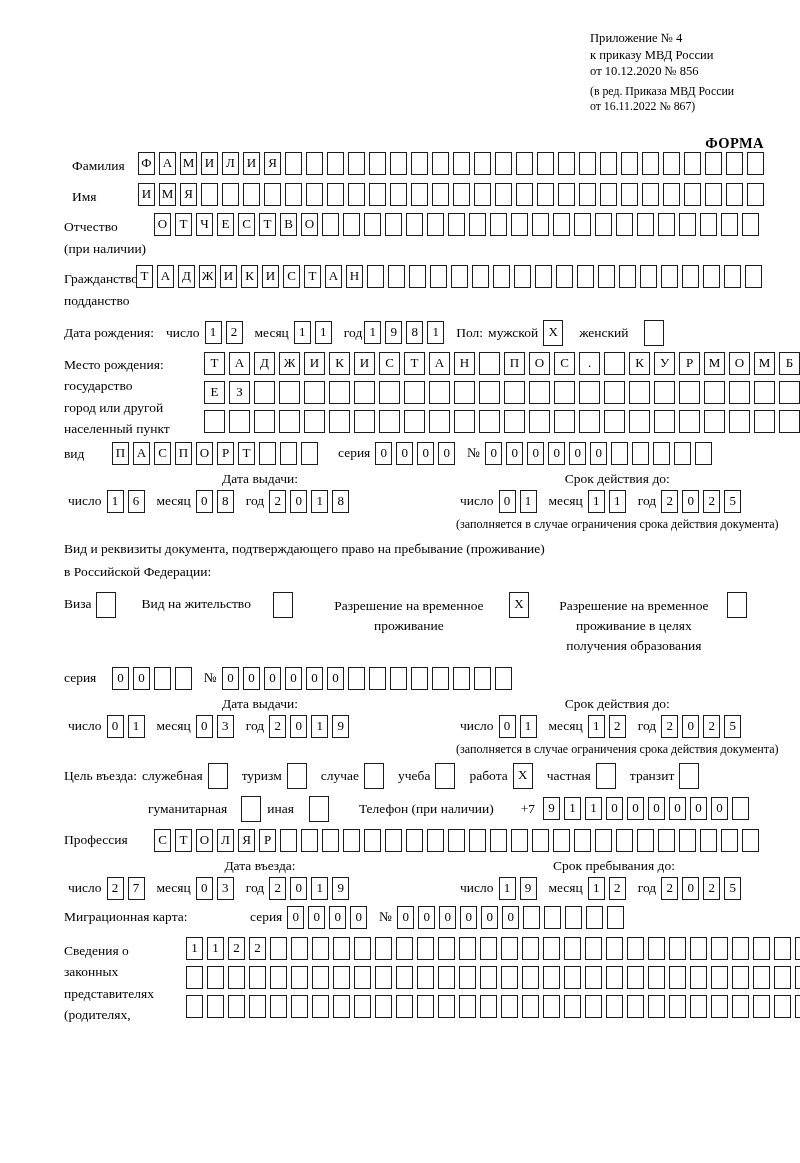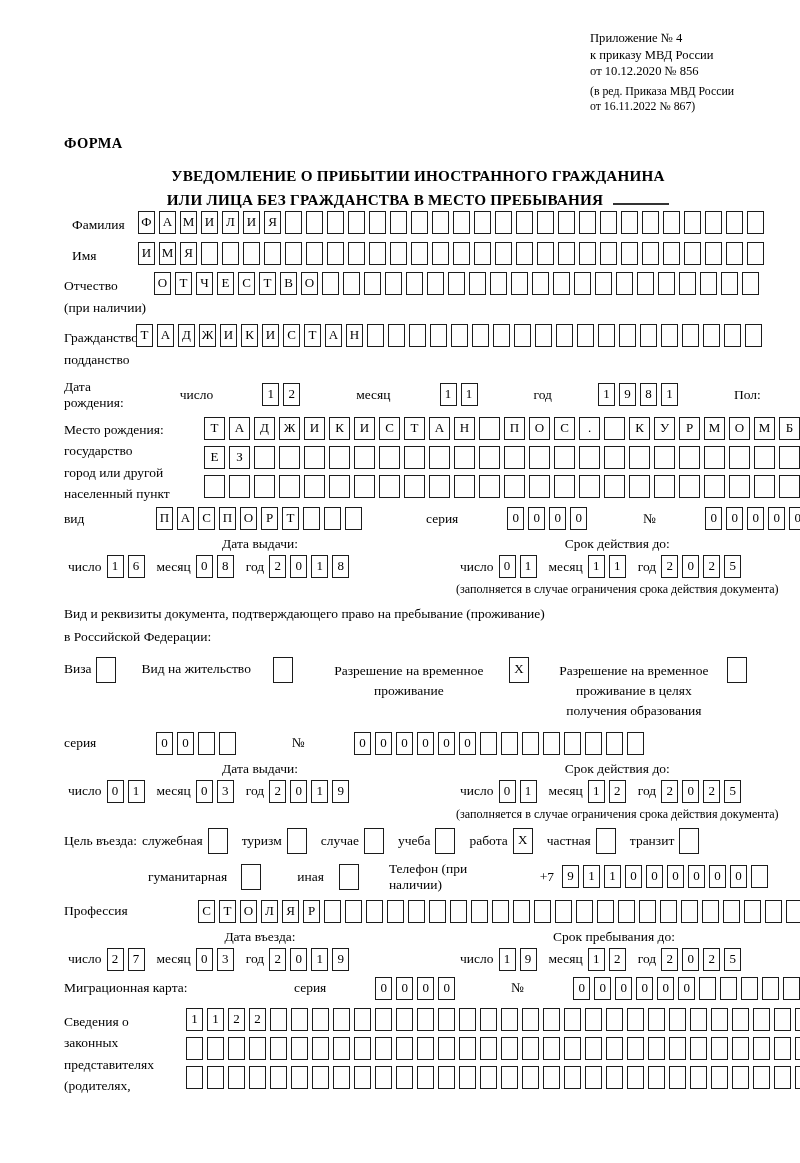--- a/index.html
+++ b/index.html
@@ -2,31 +2,31 @@
 <html><head>
 <meta charset="utf-8">
 <style>
   html,body{margin:0;padding:0;background:#fff;}
   body{width:800px;height:1163px;overflow:hidden;color:#000;
        font-family:"Liberation Serif","DejaVu Serif",serif;font-size:13.5px;}
   .page{box-sizing:border-box;width:800px;height:1163px;padding:30px 28px 6px 64px;}
   .appendix{width:176px;margin-left:auto;margin-right:6px;line-height:1.32;font-size:12.6px;}
   .appendix .amend{font-size:11.8px;}
   .appendix .amend.first{margin-top:4px;}
-  .form-label{margin:20px 8px 0 0;font-weight:bold;font-size:14.5px;letter-spacing:.4px;}
+  .form-label{text-align:right;margin:20px 8px 0 0;font-weight:bold;font-size:14.5px;letter-spacing:.4px;}
   .title{text-align:center;font-weight:bold;font-size:15.2px;line-height:1.55;margin-top:12px;letter-spacing:.2px;}
   .blank-line{display:inline-block;width:56px;border-bottom:2px solid #333;margin-left:10px;vertical-align:baseline;}
   .section-heading{font-weight:bold;font-size:14.3px;margin:24px 0 16px;letter-spacing:.2px;}
   .cell{display:inline-block;box-sizing:border-box;width:17px;height:23px;border:1.6px solid #1c1c1c;
         margin-right:4px;text-align:center;line-height:19px;font-size:13px;background:#fff;vertical-align:middle;}
   .cell.wide{width:21px;}
   .cell.checkbox{width:20px;height:26px;line-height:22px;}
   .cells{white-space:nowrap;display:inline-block;}
   .frow{display:flex;align-items:flex-start;margin-bottom:6px;}
-  .frow.center{align-items:center;gap:44px;}
+  .frow.center{align-items:center;}
   .flabel{flex:0 0 auto;padding-top:3px;line-height:1.6;}
   .w66{width:66px;margin-left:8px;}.w72{width:72px;}.w90{width:90px;}.w140{width:140px;}
   .rowgap{margin-bottom:6px;display:block;}
   .dlbl{margin:0 5px 0 8px;}
   .doc-heading{text-align:center;font-weight:bold;margin:4px 0 6px;font-size:13.8px;}
   .dates-row{display:flex;margin:2px 0 6px;}
   .dcol-left{flex:0 0 392px;}
   .dcol-right{flex:1;}
   .dheading{text-align:center;margin-bottom:3px;}
   .dgroup{display:flex;align-items:center;}
@@ -48,24 +48,20 @@
   <div class="appendix">
     <div>Приложение № 4</div>
     <div>к приказу МВД России</div>
     <div>от 10.12.2020 № 856</div>
     <div class="amend first">(в ред. Приказа МВД России</div>
     <div class="amend">от 16.11.2022 № 867)</div>
   </div>
 
   <div class="form-label">ФОРМА</div>
 
-  <div class="title">
-    <div>УВЕДОМЛЕНИЕ О ПРИБЫТИИ ИНОСТРАННОГО ГРАЖДАНИНА</div>
-    <div><span>ИЛИ ЛИЦА БЕЗ ГРАЖДАНСТВА В МЕСТО ПРЕБЫВАНИЯ</span><span class="blank-line"></span></div>
-  </div>
 
 
   <div class="frow">
     <div class="flabel w66">Фамилия</div>
     <div class="cells"><span class="cell">Ф</span><span class="cell">А</span><span class="cell">М</span><span class="cell">И</span><span class="cell">Л</span><span class="cell">И</span><span class="cell">Я</span><span class="cell"></span><span class="cell"></span><span class="cell"></span><span class="cell"></span><span class="cell"></span><span class="cell"></span><span class="cell"></span><span class="cell"></span><span class="cell"></span><span class="cell"></span><span class="cell"></span><span class="cell"></span><span class="cell"></span><span class="cell"></span><span class="cell"></span><span class="cell"></span><span class="cell"></span><span class="cell"></span><span class="cell"></span><span class="cell"></span><span class="cell"></span><span class="cell"></span><span class="cell"></span></div>
   </div>
 
   <div class="frow">
     <div class="flabel w66">Имя</div>
     <div class="cells"><span class="cell">И</span><span class="cell">М</span><span class="cell">Я</span><span class="cell"></span><span class="cell"></span><span class="cell"></span><span class="cell"></span><span class="cell"></span><span class="cell"></span><span class="cell"></span><span class="cell"></span><span class="cell"></span><span class="cell"></span><span class="cell"></span><span class="cell"></span><span class="cell"></span><span class="cell"></span><span class="cell"></span><span class="cell"></span><span class="cell"></span><span class="cell"></span><span class="cell"></span><span class="cell"></span><span class="cell"></span><span class="cell"></span><span class="cell"></span><span class="cell"></span><span class="cell"></span><span class="cell"></span><span class="cell"></span></div>
@@ -223,21 +219,21 @@
     <span class="cells"><span class="cell checkbox">X</span></span>
     <span class="plbl">частная</span>
     <span class="cells"><span class="cell checkbox"></span></span>
     <span class="plbl">транзит</span>
     <span class="cells"><span class="cell checkbox"></span></span>
   </div>
 
   <div class="purpose-row" style="margin-left:84px;">
     <span>гуманитарная</span>
     <span class="cells" style="margin-left:14px;"><span class="cell checkbox"></span></span>
-    <span class="plbl" style="margin-left:32px;">иная</span>
+    <span class="plbl" style="margin-left:2px;">иная</span>
     <span class="cells" style="margin-left:10px;"><span class="cell checkbox"></span></span>
     <span class="plbl" style="margin-left:26px;">Телефон (при наличии)</span>
     <span style="margin:0 8px 0 22px;">+7</span>
     <span class="cells"><span class="cell">9</span><span class="cell">1</span><span class="cell">1</span><span class="cell">0</span><span class="cell">0</span><span class="cell">0</span><span class="cell">0</span><span class="cell">0</span><span class="cell">0</span><span class="cell"></span></span>
   </div>
 
   <div class="frow center">
     <span class="flabel w90" style="padding-top:0;">Профессия</span>
     <span class="cells"><span class="cell">С</span><span class="cell">Т</span><span class="cell">О</span><span class="cell">Л</span><span class="cell">Я</span><span class="cell">Р</span><span class="cell"></span><span class="cell"></span><span class="cell"></span><span class="cell"></span><span class="cell"></span><span class="cell"></span><span class="cell"></span><span class="cell"></span><span class="cell"></span><span class="cell"></span><span class="cell"></span><span class="cell"></span><span class="cell"></span><span class="cell"></span><span class="cell"></span><span class="cell"></span><span class="cell"></span><span class="cell"></span><span class="cell"></span><span class="cell"></span><span class="cell"></span><span class="cell"></span><span class="cell"></span></span>
   </div>

